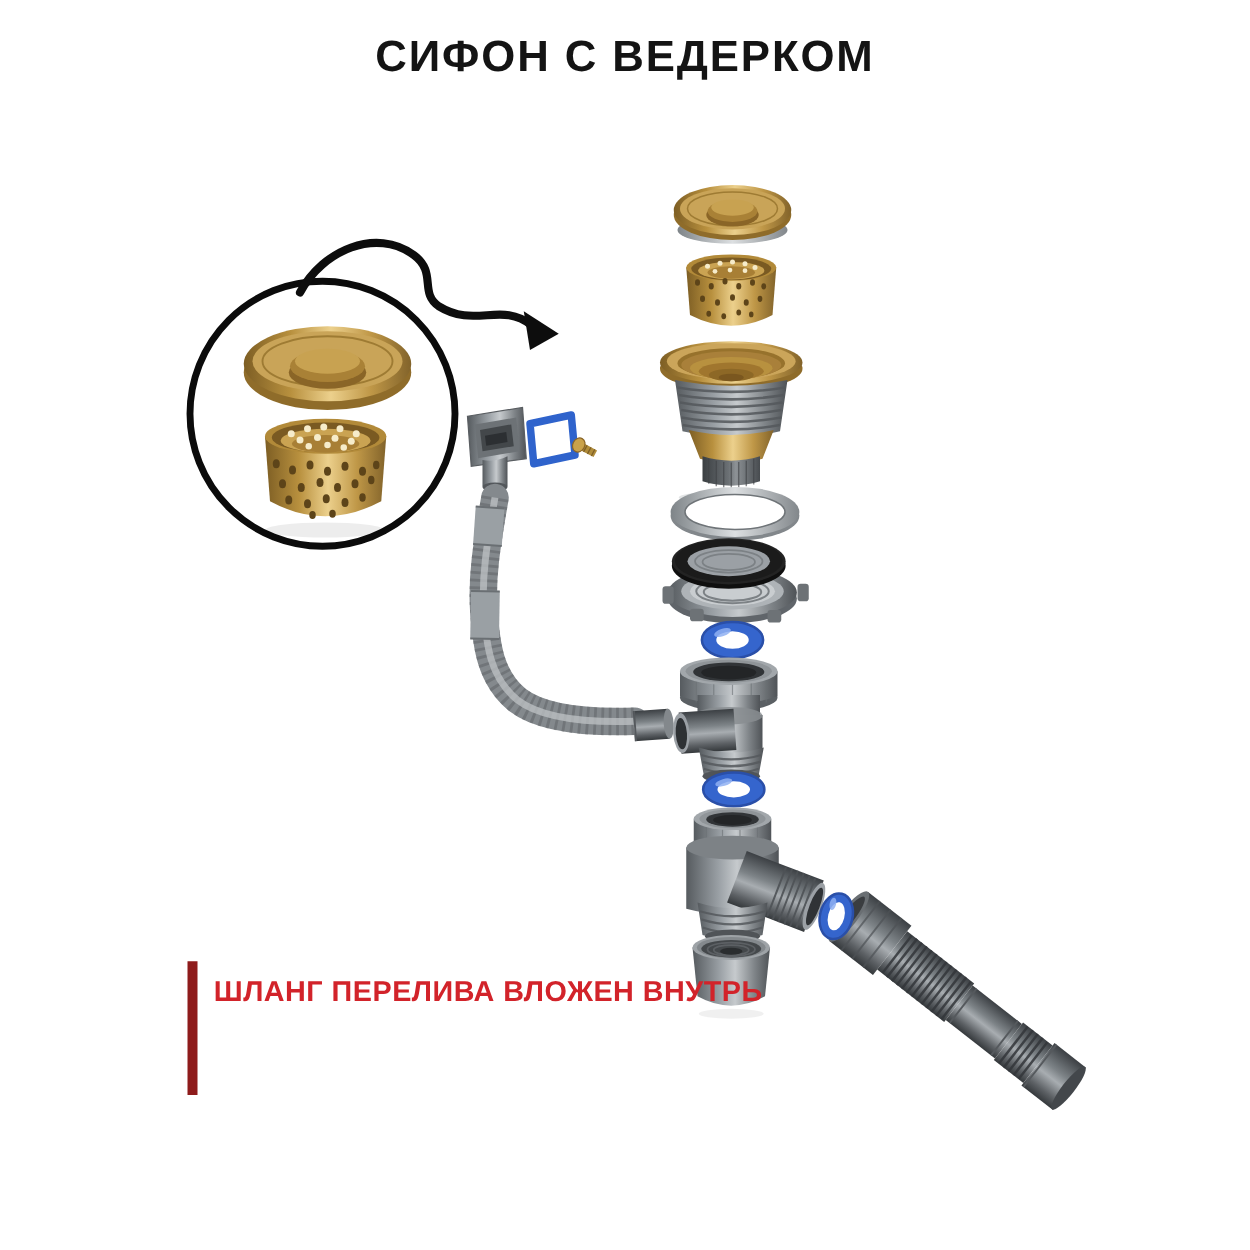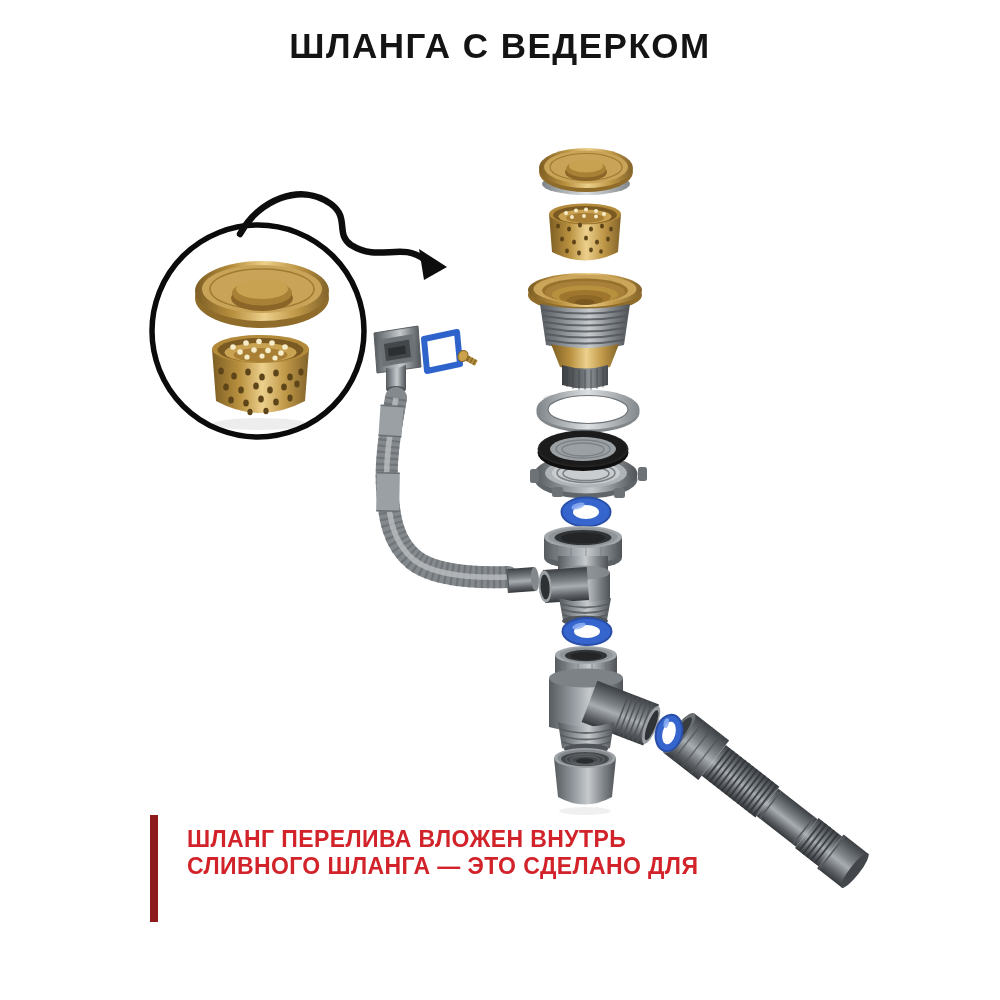--- a/index.html
+++ b/index.html
@@ -5,32 +5,32 @@
   html,body{margin:0;padding:0;}
   body{
     width:1000px;height:1000px;background:#ffffff;position:relative;overflow:hidden;
     font-family:"Liberation Sans","DejaVu Sans",sans-serif;
   }
   .title{
     position:absolute;left:0;top:26px;width:1000px;text-align:center;z-index:3;
     font-size:35px;font-weight:bold;letter-spacing:1.5px;color:#141414;margin:0;
   }
   svg.diagram{position:absolute;left:0;top:0;z-index:1;}
-  .note{position:absolute;left:150px;top:815px;display:flex;z-index:3;gap:16px;}
+  .note{position:absolute;left:150px;top:769px;display:flex;z-index:3;}
   .note-bar{width:8px;height:107px;background:#8e1b1b;margin-right:13px;flex:none;}
   .note-lines{padding-top:11px;}
   .note-lines div{
     font-size:23px;font-weight:bold;letter-spacing:.4px;line-height:27px;
     color:#d2232a;text-transform:uppercase;white-space:nowrap;
   }
 </style>
 </head>
 <body>
 
-<h1 class="title">ШЛАНГА С ВЕДЕРКОМ</h1>
+<h1 class="title">СИФОН С ВЕДЕРКОМ</h1>
 
 <svg class="diagram" width="1000" height="1000" viewBox="0 0 1000 1000">
   <defs>
     <linearGradient id="brassH" x1="0" y1="0" x2="1" y2="0">
       <stop offset="0" stop-color="#7d5e24"></stop>
         <stop offset=".28" stop-color="#b8903e"></stop>
       <stop offset=".52" stop-color="#ecd08c"></stop>
         <stop offset=".76" stop-color="#bf9747"></stop>
       <stop offset="1" stop-color="#82632a"></stop>
     </linearGradient>
@@ -429,15 +429,14 @@
     </g>
     <ellipse cx="585" cy="761" rx="9" ry="2.8" fill="#2a2d2f"></ellipse>
     <ellipse cx="585" cy="811" rx="26" ry="4" fill="#000000" opacity=".06"></ellipse>
   </g>
 </svg>
 
 <div class="note">
   <div class="note-bar"></div>
   <div class="note-lines">
     <div>ШЛАНГ ПЕРЕЛИВА ВЛОЖЕН ВНУТРЬ</div>
-    <div>СЛИВНОГО ШЛАНГА — ЭТО СДЕЛАНО ДЛЯ</div>
   </div>
 </div>
 
 </body></html>

